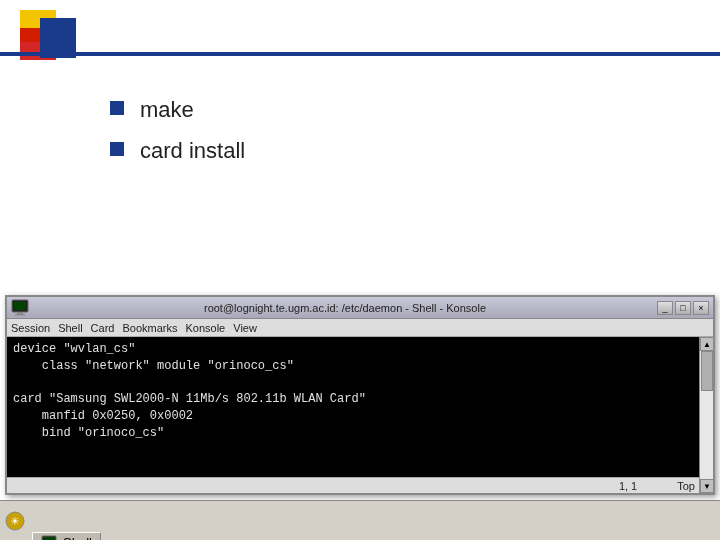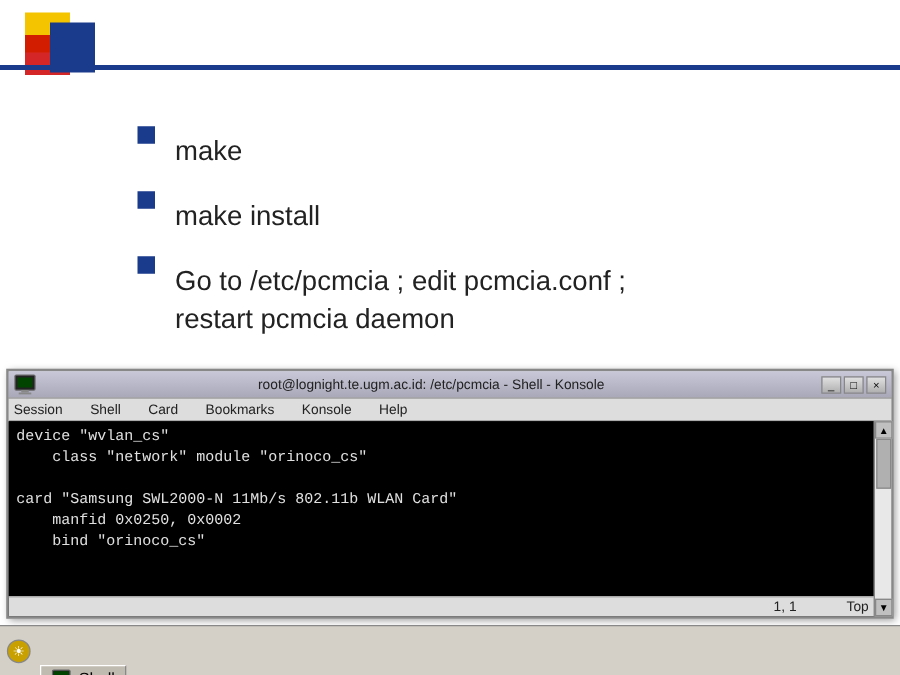--- a/index.html
+++ b/index.html
@@ -68,21 +68,20 @@
     .bullet-square {
       width: 14px;
       height: 14px;
       background: #1a3a8c;
       margin-right: 16px;
       margin-top: 6px;
       flex-shrink: 0;
     }
     .bullet-text {
       line-height: 1.4;
-      margin-top: 11px;
     }
 
     
     .terminal-window {
       position: absolute;
       top: 295px;
       left: 5px;
       right: 5px;
       bottom: 45px;
       border: 2px solid #888;
@@ -130,21 +129,21 @@
 
     .terminal-menubar {
       background: #ddd;
       height: 18px;
       display: flex;
       align-items: center;
       padding: 0 4px;
       font-size: 11px;
       color: #222;
       border-bottom: 1px solid #aaa;
-      gap: 22px;
+      gap: 8px;
     }
     .terminal-menubar span {
       cursor: pointer;
     }
 
     .terminal-body-wrapper {
       display: flex;
       background: #000;
       height: calc(100% - 40px);
     }
@@ -247,55 +246,51 @@
 </div>
 <div class="line-blue"></div>
 
 <div class="content-area">
   <div class="bullet-item">
     <div class="bullet-square"></div>
     <span class="bullet-text">make</span>
   </div>
   <div class="bullet-item">
     <div class="bullet-square"></div>
-    <span class="bullet-text">make install</span>
-  </div>
-  <div class="bullet-item">
-    <div class="bullet-square"></div>
-    <span class="bullet-text">Go to /etc/pcmcia ; edit pcmcia.conf ;<br>restart pcmcia daemon</span>
+    <span class="bullet-text">card install</span>
   </div>
 </div>
 
 <div class="terminal-window">
 
   <div class="terminal-titlebar">
     <div class="terminal-icon-area">
 
       <svg class="terminal-monitor-icon" viewBox="0 0 18 18" xmlns="http://www.w3.org/2000/svg">
         <rect x="1" y="1" width="16" height="12" rx="1" fill="#222" stroke="#666" stroke-width="1"></rect>
         <rect x="3" y="3" width="12" height="8" fill="#004400"></rect>
         <rect x="6" y="13" width="6" height="2" fill="#888"></rect>
         <rect x="4" y="15" width="10" height="1.5" fill="#888"></rect>
       </svg>
     </div>
-    <span class="terminal-title-text">root@lognight.te.ugm.ac.id: /etc/pcmcia - Shell - Konsole</span>
+    <span class="terminal-title-text">root@lognight.te.ugm.ac.id: /etc/daemon - Shell - Konsole</span>
     <div class="terminal-controls">
       <div class="terminal-btn">_</div>
       <div class="terminal-btn">□</div>
       <div class="terminal-btn">×</div>
     </div>
   </div>
 
   <div class="terminal-menubar">
     <span>Session</span>
     <span>Shell</span>
     <span>Card</span>
     <span>Bookmarks</span>
     <span>Konsole</span>
-    <span>Help</span>
+    <span>View</span>
   </div>
 
   <div class="terminal-body-wrapper">
     <div class="terminal-body">device "wvlan_cs"
     class "network" module "orinoco_cs"
 
 card "Samsung SWL2000-N 11Mb/s 802.11b WLAN Card"
     manfid 0x0250, 0x0002
     bind "orinoco_cs"</div>
     <div class="terminal-scrollbar">

